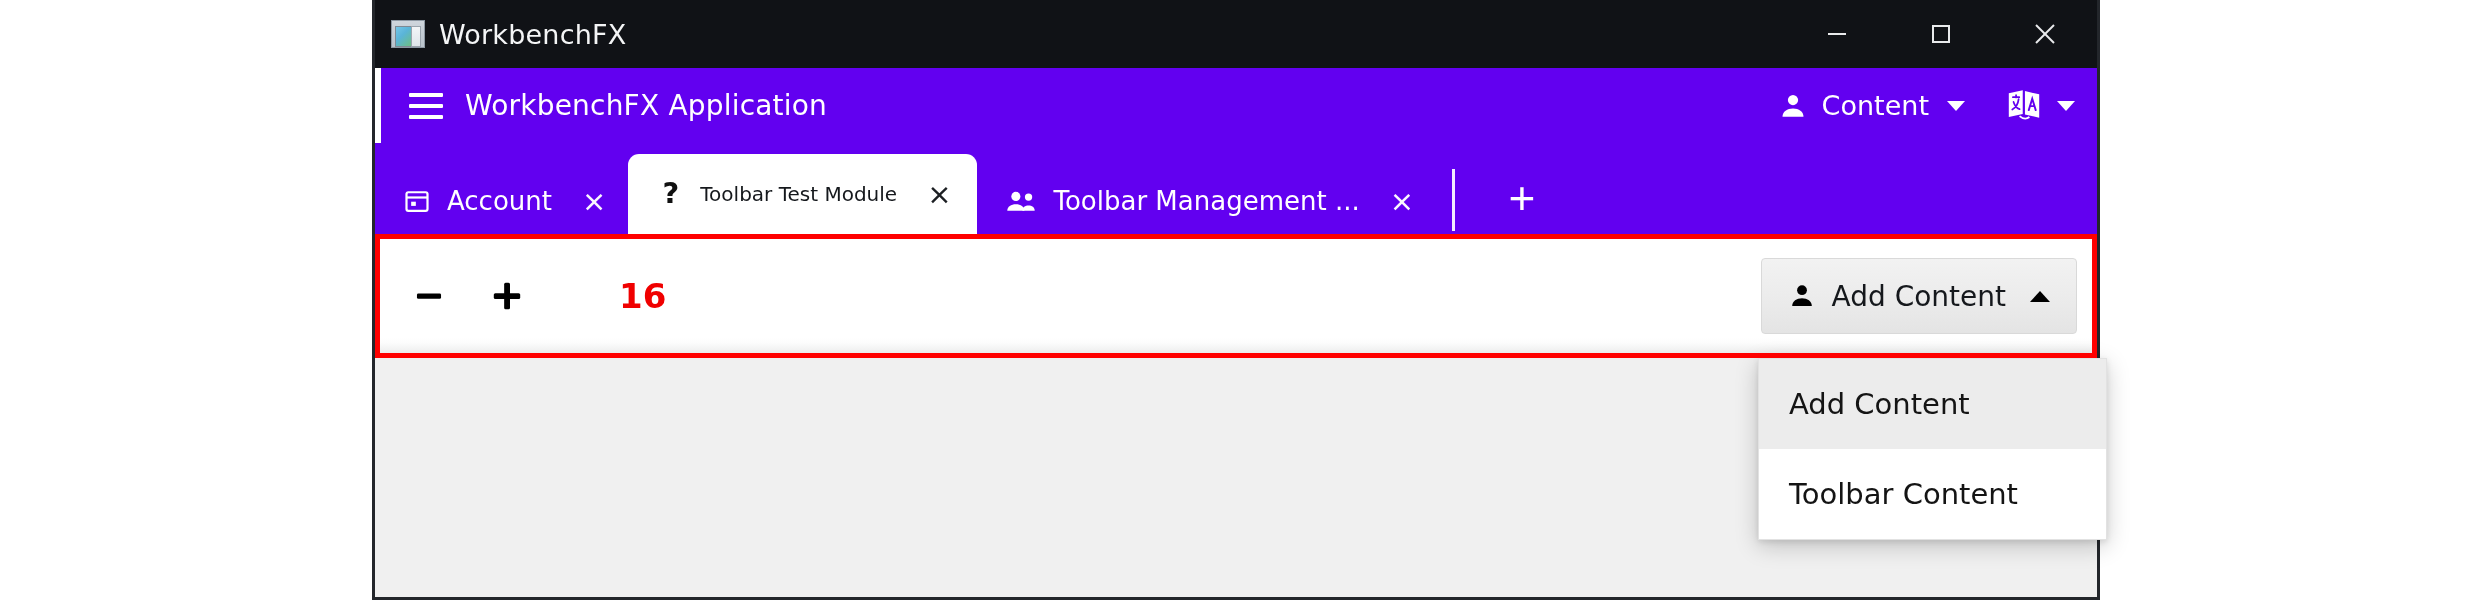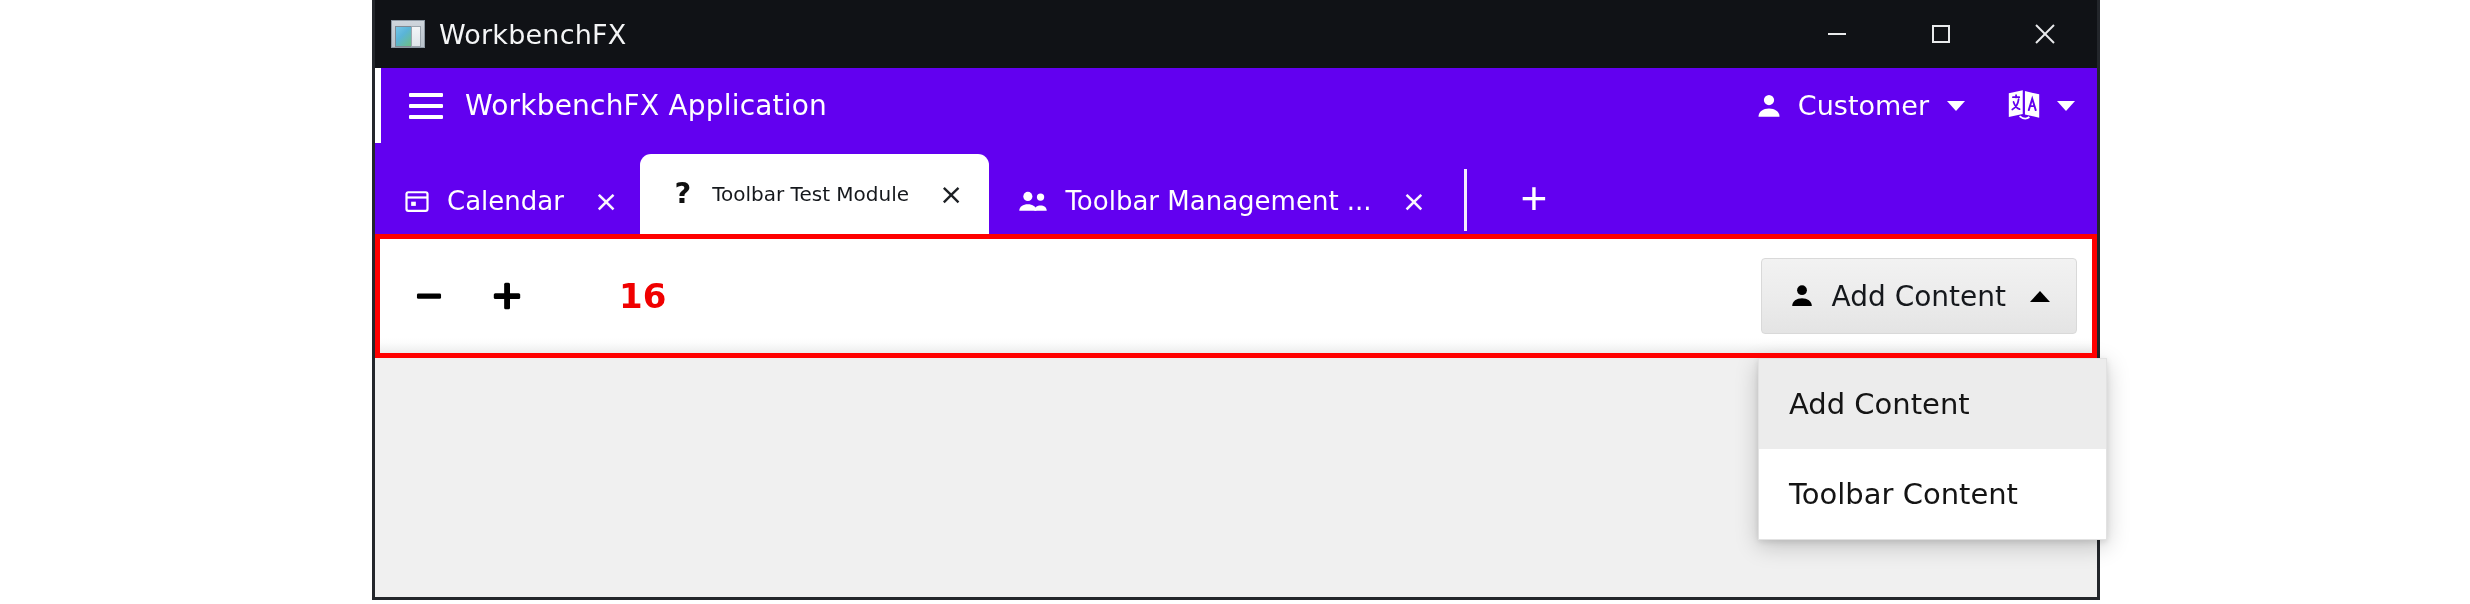--- a/index.html
+++ b/index.html
@@ -246,21 +246,21 @@
       <div class="app-title">WorkbenchFX Application</div>
 
       <div class="header-right">
         <div class="account-btn">
           <span class="icon-w">
             <svg width="30" height="30" viewBox="0 0 24 24" fill="#ffffff">
               <circle cx="12" cy="7.2" r="4.1"></circle>
               <path d="M3.6 20.5c0-4.2 3.8-6.6 8.4-6.6s8.4 2.4 8.4 6.6z"></path>
             </svg>
           </span>
-          <span>Customer</span>
+          <span>Content</span>
           <span class="caret-down"></span>
         </div>
 
         <div class="lang-btn">
           <span class="icon-w">
             <svg width="38" height="38" viewBox="0 0 24 24">
               <path d="M2.4 4.0 L11.2 2.1 L11.2 17.0 L2.4 18.9 Z" fill="#ffffff"></path>
               <path d="M12.6 2.6 L21.6 4.6 L21.6 19.4 L12.6 17.4 Z" fill="#ffffff"></path>
               <path d="M5.0 6.4 L9.0 6.4 M7.0 5.2 L7.0 6.6 M8.6 7.6 C8.2 11.2 6.4 13.2 4.6 14.2 M5.4 9.4 C6.2 12.0 7.6 13.4 9.2 14.0" fill="none" stroke="#6200f0" stroke-width="1.1" stroke-linecap="round"></path>
               <path d="M15.0 14.6 L17.2 7.4 L19.4 14.6 M15.9 12.1 L18.5 12.1" fill="none" stroke="#6200f0" stroke-width="1.2" stroke-linecap="round"></path>
@@ -275,21 +275,21 @@
     <div class="tabstrip">
 
       <div class="tab">
         <span class="icon-w">
           <svg width="28" height="28" viewBox="0 0 24 24" fill="none" stroke="#ffffff" stroke-width="1.9">
             <rect x="3" y="4.5" width="18" height="16" rx="1.6"></rect>
             <line x1="3" y1="9" x2="21" y2="9"></line>
             <rect x="7" y="12.6" width="4" height="3.6" fill="#ffffff" stroke="none"></rect>
           </svg>
         </span>
-        <span class="tab-label">Calendar</span>
+        <span class="tab-label">Account</span>
         <span class="tab-close">×</span>
       </div>
 
       <div class="tab active">
         <span class="icon-w">
           <svg width="26" height="30" viewBox="0 0 20 26">
             <text x="10" y="21" text-anchor="middle" font-family="DejaVu Sans, sans-serif" font-size="25" font-weight="bold" fill="#111111">?</text>
           </svg>
         </span>
         <span class="tab-label">Toolbar Test Module</span>

